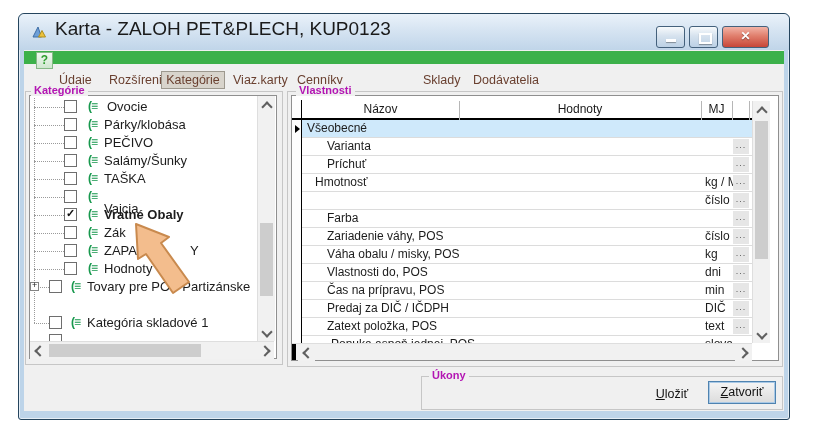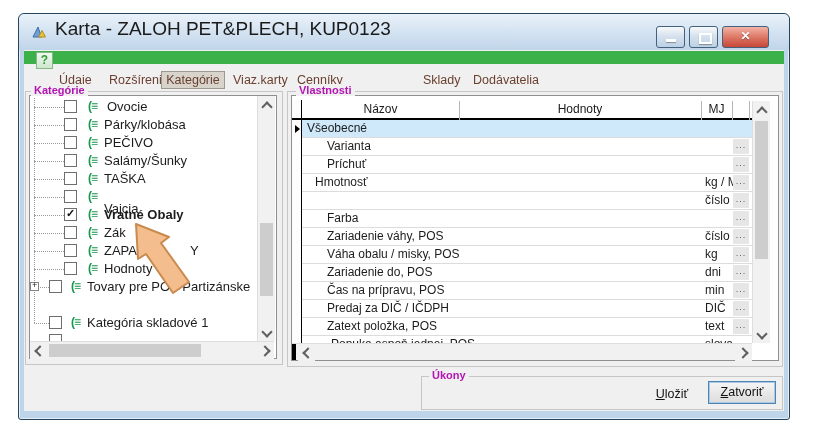--- a/index.html
+++ b/index.html
@@ -279,21 +279,21 @@
           <span class="c-name" style="left:35px;">Zariadenie váhy, POS</span>
           <span class="c-mj">číslo</span>
           <span class="c-more">...</span>
         </div>
         <div class="prow" style="top:126px;">
           <span class="c-name" style="left:35px;">Váha obalu / misky, POS</span>
           <span class="c-mj">kg</span>
           <span class="c-more">...</span>
         </div>
         <div class="prow" style="top:144px;">
-          <span class="c-name" style="left:35px;">Zariadenie do, POS</span>
+          <span class="c-name" style="left:35px;">Vlastnosti do, POS</span>
           <span class="c-mj">dni</span>
           <span class="c-more">...</span>
         </div>
         <div class="prow" style="top:162px;">
           <span class="c-name" style="left:35px;">Čas na prípravu, POS</span>
           <span class="c-mj">min</span>
           <span class="c-more">...</span>
         </div>
         <div class="prow" style="top:180px;">
           <span class="c-name" style="left:35px;">Predaj za DIČ / IČDPH</span>

